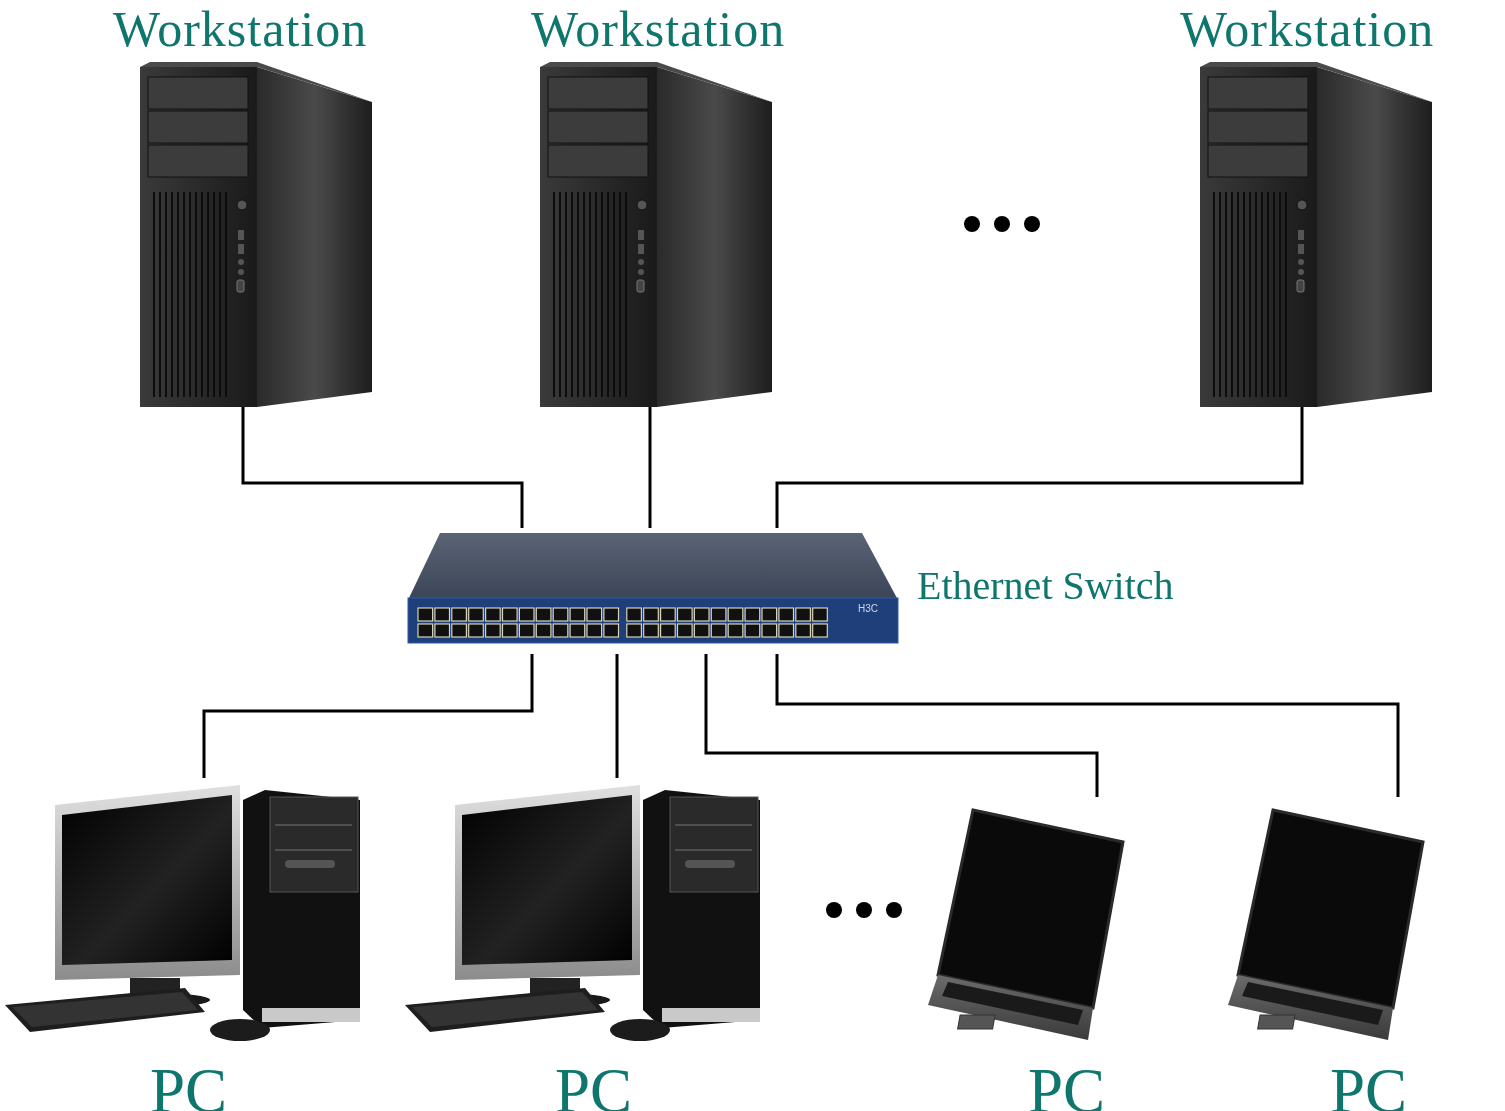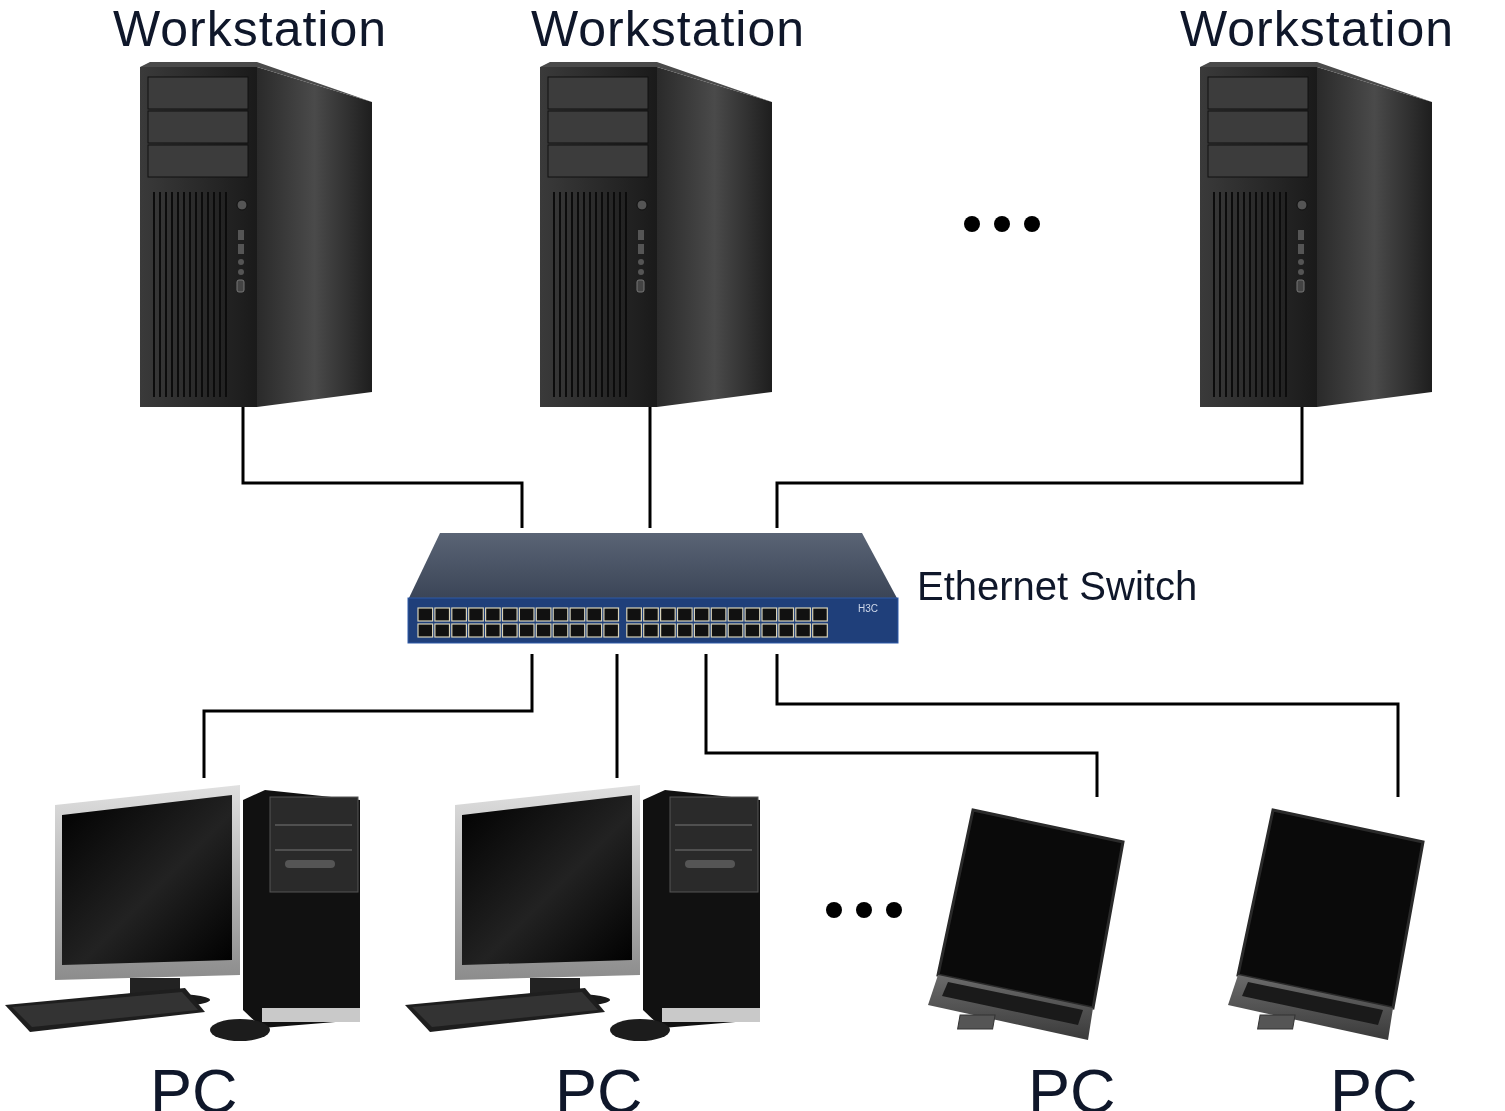--- a/index.html
+++ b/index.html
@@ -1,17 +1,17 @@
 <!DOCTYPE html>
 <html><head>
 <meta charset="utf-8">
 <style>
   html, body { margin: 0; padding: 0; background: #ffffff; }
   body { width: 1505px; height: 1111px; position: relative; overflow: hidden; font-family: "Liberation Serif", "DejaVu Serif", serif; color: #000; }
-  .label { position: absolute; font-family: Liberation Sans, sans-serif; color: #0f172a; white-space: nowrap; line-height: 1; }
+  .label { position: absolute; font-family: Liberation Serif, serif; color: #0f766e; white-space: nowrap; line-height: 1; }
   .ws-label { font-size: 50px; letter-spacing: 1px; }
   .pc-label { font-size: 63px; }
   .switch-label { font-size: 40px; }
   .dots { position: absolute; display: flex; gap: 14px; align-items: center; }
   .dots span { width: 16px; height: 16px; border-radius: 50%; background: #000; display: block; }
   svg.canvas { position: absolute; left: 0; top: 0; }
 </style>
 </head>
 <body>
 

